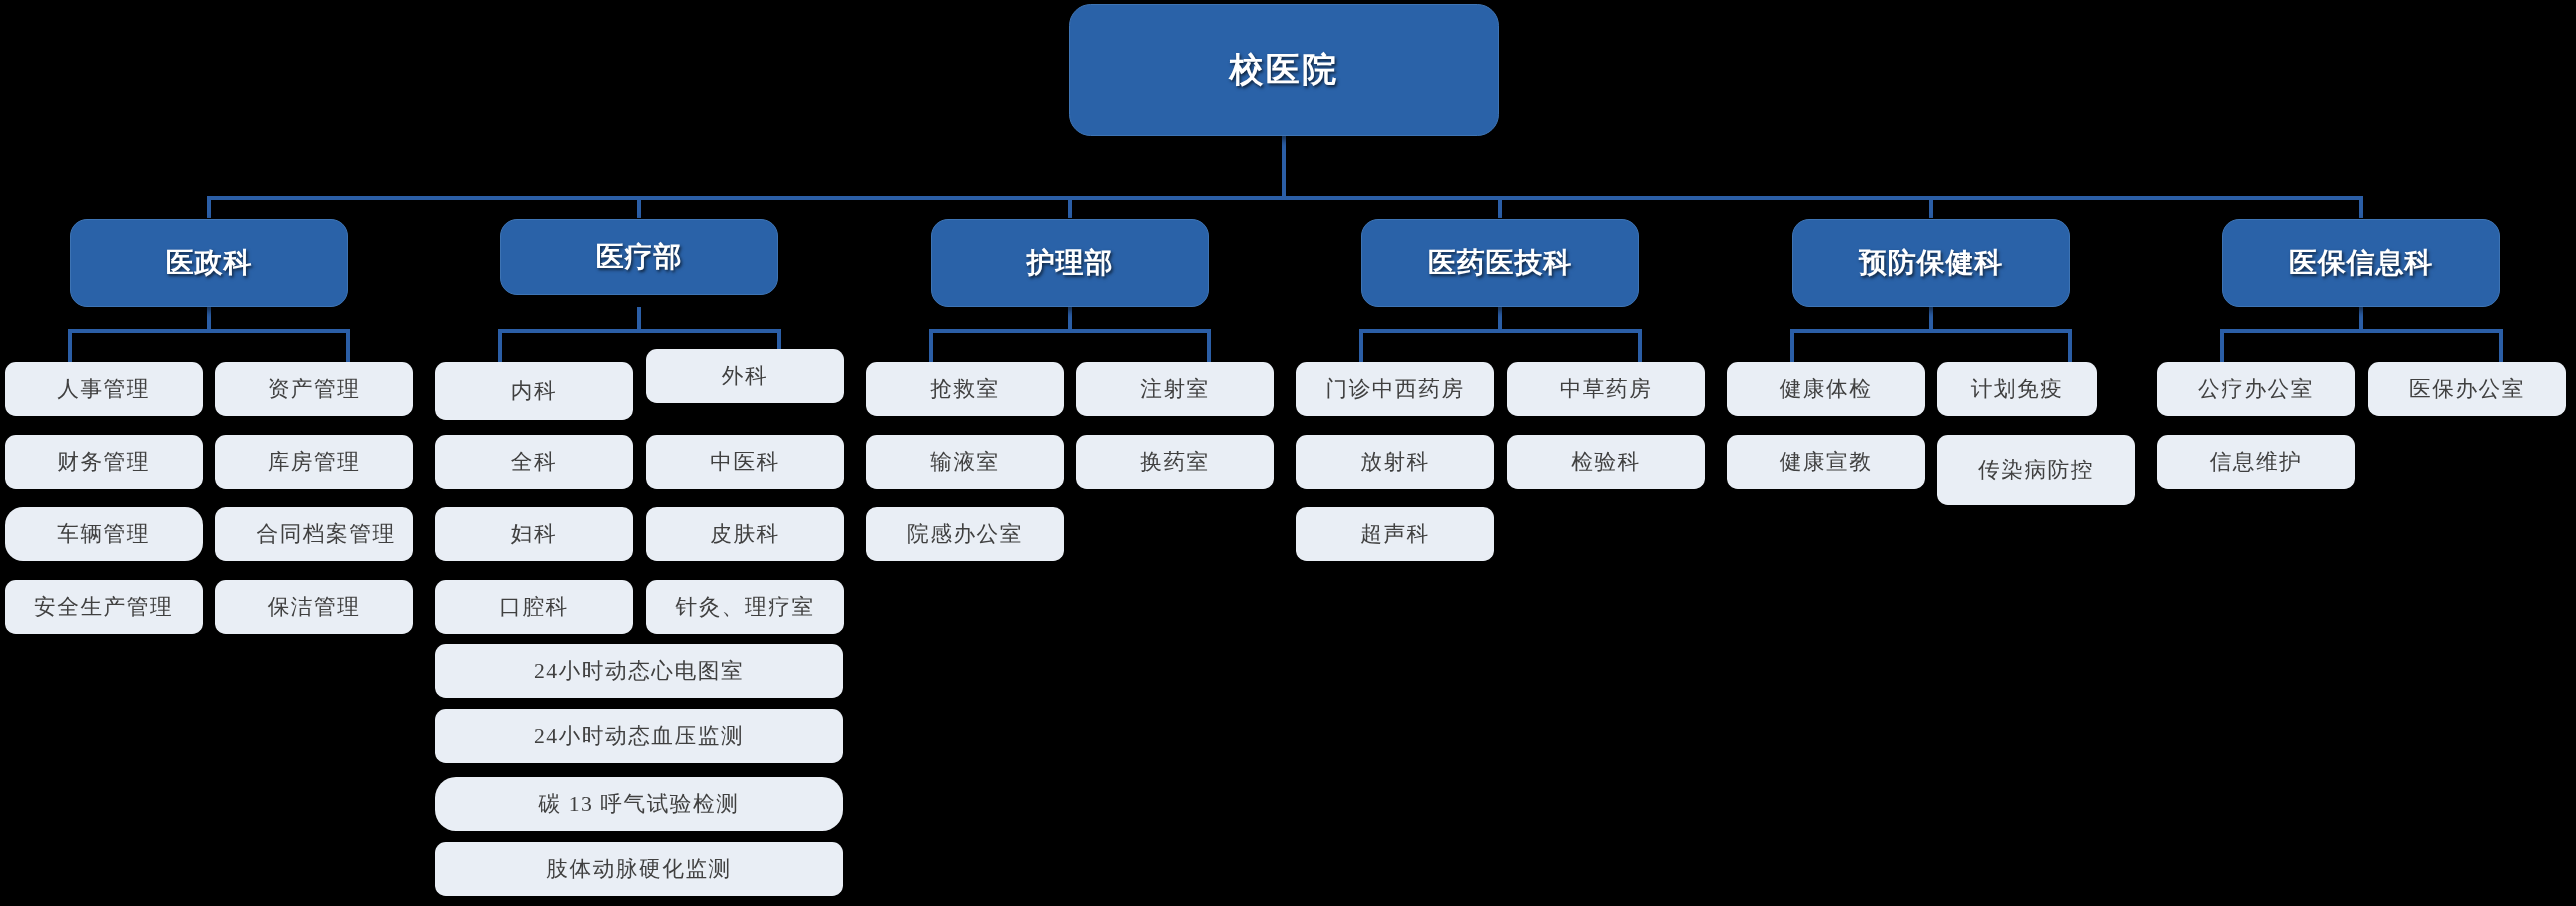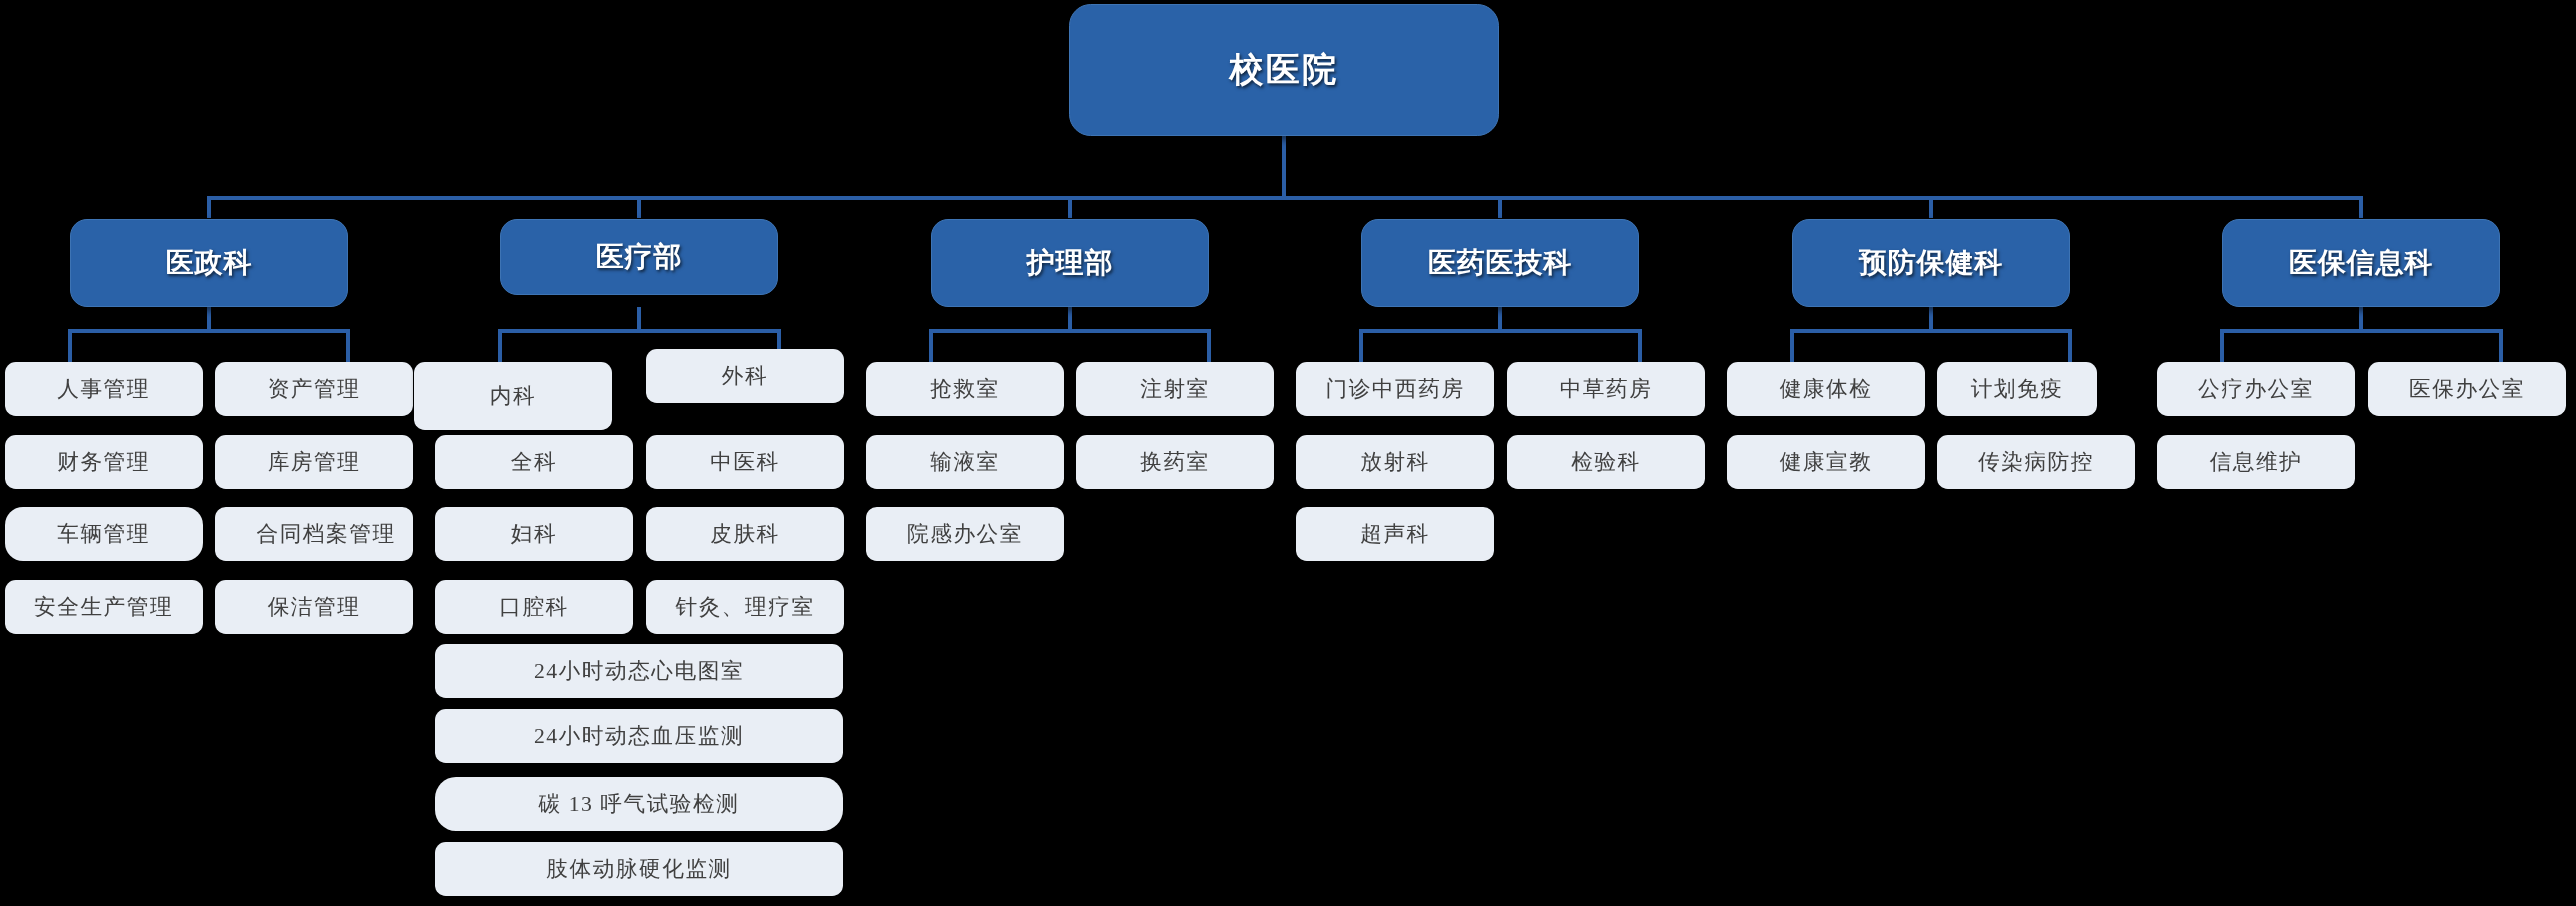--- a/index.html
+++ b/index.html
@@ -39,21 +39,21 @@
     <div class="node light" style="left: 215px; top: 362px; width: 198px; height: 54px;">资产管理</div>
     <div class="node light" style="left: 215px; top: 435px; width: 198px; height: 54px;">库房管理</div>
     <div class="node light" style="left: 215px; top: 507px; width: 198px; height: 54px; padding-left: 24px;">合同档案管理</div>
     <div class="node light" style="left: 215px; top: 580px; width: 198px; height: 54px;">保洁管理</div>
     <div class="line" style="left: 637px; top: 196px; width: 3.9px; height: 22.4px;"></div>
     <div class="line" style="left: 637px; top: 307px; width: 3.9px; height: 25.5px;"></div>
     <div class="line" style="left: 498px; top: 329px; width: 282px; height: 3.9px;"></div>
     <div class="line" style="left: 498px; top: 329px; width: 3.9px; height: 35px;"></div>
     <div class="line" style="left: 777px; top: 329px; width: 3.9px; height: 35px;"></div>
     <div class="node blue dept" style="left: 500px; top: 219px; width: 278px; height: 76px;">医疗部</div>
-    <div class="node light" style="left: 414px; top: 362px; width: 198px; height: 68px;">内科</div>
+    <div class="node light" style="left: 435px; top: 362px; width: 198px; height: 58px;">内科</div>
     <div class="node light" style="left: 435px; top: 435px; width: 198px; height: 54px;">全科</div>
     <div class="node light" style="left: 435px; top: 507px; width: 198px; height: 54px;">妇科</div>
     <div class="node light" style="left: 435px; top: 580px; width: 198px; height: 54px;">口腔科</div>
     <div class="node light" style="left: 646px; top: 349px; width: 198px; height: 54px;">外科</div>
     <div class="node light" style="left: 646px; top: 435px; width: 198px; height: 54px;">中医科</div>
     <div class="node light" style="left: 646px; top: 507px; width: 198px; height: 54px;">皮肤科</div>
     <div class="node light" style="left: 646px; top: 580px; width: 198px; height: 54px;">针灸、理疗室</div>
     <div class="node light" style="left: 435px; top: 644px; width: 408px; height: 54px;">24小时动态心电图室</div>
     <div class="node light" style="left: 435px; top: 709px; width: 408px; height: 54px;">24小时动态血压监测</div>
     <div class="node light" style="left: 435px; top: 777px; width: 408px; height: 54px; border-radius: 21px;">碳 13 呼气试验检测</div>
@@ -82,21 +82,21 @@
     <div class="node light" style="left: 1507px; top: 435px; width: 198px; height: 54px;">检验科</div>
     <div class="line" style="left: 1929px; top: 196px; width: 3.9px; height: 22.4px;"></div>
     <div class="line" style="left: 1929px; top: 307px; width: 3.9px; height: 25.5px;"></div>
     <div class="line" style="left: 1790px; top: 329px; width: 282px; height: 3.9px;"></div>
     <div class="line" style="left: 1790px; top: 329px; width: 3.9px; height: 35px;"></div>
     <div class="line" style="left: 2068px; top: 329px; width: 3.9px; height: 35px;"></div>
     <div class="node blue dept" style="left: 1792px; top: 219px; width: 278px; height: 88px;">预防保健科</div>
     <div class="node light" style="left: 1727px; top: 362px; width: 198px; height: 54px;">健康体检</div>
     <div class="node light" style="left: 1727px; top: 435px; width: 198px; height: 54px;">健康宣教</div>
     <div class="node light" style="left: 1937px; top: 362px; width: 160px; height: 54px;">计划免疫</div>
-    <div class="node light" style="left: 1937px; top: 435px; width: 198px; height: 54px;">传染病防控</div>
+    <div class="node light" style="left: 1937px; top: 435px; width: 198px; height: 70px;">传染病防控</div>
     <div class="line" style="left: 2359px; top: 196px; width: 3.9px; height: 22.4px;"></div>
     <div class="line" style="left: 2359px; top: 307px; width: 3.9px; height: 25.5px;"></div>
     <div class="line" style="left: 2220px; top: 329px; width: 282px; height: 3.9px;"></div>
     <div class="line" style="left: 2220px; top: 329px; width: 3.9px; height: 35px;"></div>
     <div class="line" style="left: 2499px; top: 329px; width: 3.9px; height: 35px;"></div>
     <div class="node blue dept" style="left: 2222px; top: 219px; width: 278px; height: 88px;">医保信息科</div>
     <div class="node light" style="left: 2157px; top: 362px; width: 198px; height: 54px;">公疗办公室</div>
     <div class="node light" style="left: 2157px; top: 435px; width: 198px; height: 54px;">信息维护</div>
     <div class="node light" style="left: 2368px; top: 362px; width: 198px; height: 54px;">医保办公室</div>
   </div>

